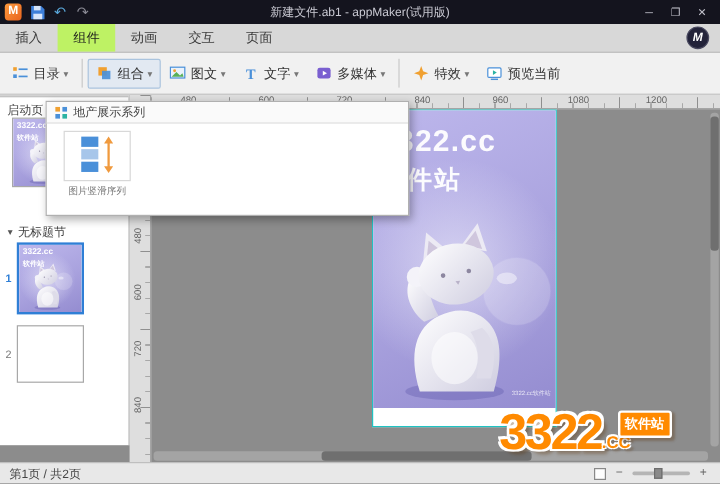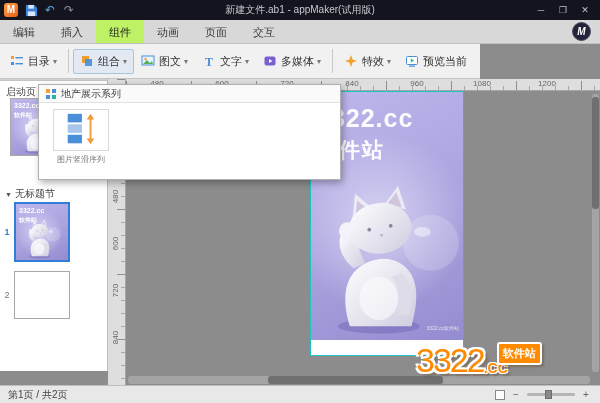--- a/index.html
+++ b/index.html
@@ -21,21 +21,21 @@
   
   #tabrow { position:absolute; left:0; top:20px; width:600px; height:24px;
     background:#d8d8d8; border-bottom:1px solid #c0c0c0; display:flex; z-index:19; }
   .tab { padding:0 13px; line-height:24px; font-size:11px; color:#3c3c3c; }
   .tab.active { background:#bef264; color:#1d1d1d; }
   .avatar { position:absolute; right:9px; top:2px; width:19px; height:19px; border-radius:50%;
     background:#23233a; border:1px solid #4a4a60; color:#fff; font-size:10px; font-style:italic;
     font-weight:bold; text-align:center; line-height:18px; }
 
   
-  #toolbar { position:absolute; left:0; top:44px; width:480px; height:35px;
+  #toolbar { position:absolute; left:0; top:44px; width:600px; height:35px;
     background:#f1f1f1; border-bottom:1px solid #c5c5c5; display:flex; align-items:center; padding:0 3px; z-index:18; }
   .tbtn { display:flex; align-items:center; padding:4px 6px; border:1px solid transparent; border-radius:2px; }
   .tbtn.pressed { background:#e2e9f2; border-color:#aac4de; }
   .ticon { width:14px; height:14px; margin-right:4px; }
   .ticon svg { width:14px; height:14px; display:block; }
   .tlabel { font-size:11px; color:#333; white-space:nowrap; }
   .caret { font-size:8px; color:#777; margin-left:3px; }
   .vsep { width:1px; height:24px; background:#c9c9c9; margin:0 4px; }
 
   
@@ -114,21 +114,21 @@
   .cp-title { font-size:10px; color:#444; }
   .cp-body { display:flex; padding:6px 8px 0 8px; }
   .cp-item { width:68px; margin-right:3px; text-align:center; }
   .cp-iconbox { width:56px; height:42px; margin:0 auto; border:1px solid #d8d8d8; background:#fff;
     display:flex; align-items:center; justify-content:center; }
   .cp-iconbox svg { width:38px; height:38px; }
   .cp-label { margin-top:3px; font-size:8px; color:#777; white-space:nowrap; overflow:hidden; }
 
   
   #site-watermark { position:absolute; left:416px; top:340px; z-index:50; display:flex; align-items:flex-end; }
-  .wm-num { font-size:34px; line-height:40px; font-weight:400; color:#ff8a00; letter-spacing:-2px;
+  .wm-num { font-size:42px; line-height:40px; font-weight:700; color:#ff8a00; letter-spacing:-2px;
     text-shadow:-2px -2px 0 #fff,2px -2px 0 #fff,-2px 2px 0 #fff,2px 2px 0 #fff,4px 4px 3px rgba(90,45,0,.35); }
   .wm-suffix { font-size:14px; line-height:24px; font-weight:900; color:#ff8a00;
     text-shadow:-1px -1px 0 #fff,1px -1px 0 #fff,-1px 1px 0 #fff,1px 1px 0 #fff,3px 3px 2px rgba(90,45,0,.35); }
   .wm-badge { position:absolute; right:-34px; top:2px; background:#ff8a00; color:#fff; font-size:11px;
     font-weight:bold; padding:2px 4px; border-radius:3px; border:2px solid #fff; white-space:nowrap;
     box-shadow:2px 2px 2px rgba(90,45,0,.3); }
 </style>
 </head>
 <body>
 
@@ -174,26 +174,25 @@
   <div class="tbico dim">↷</div>
   <div class="tb-title">新建文件.ab1 - appMaker(试用版)</div>
   <div class="tb-ctrl">
     <span class="wbtn">─</span>
     <span class="wbtn">❐</span>
     <span class="wbtn">✕</span>
   </div>
 </div>
 
 <div id="tabrow">
-  <div class="tab">编辑</div>
   <div class="tab">插入</div>
   <div class="tab active">组件</div>
   <div class="tab">动画</div>
+  <div class="tab">交互</div>
   <div class="tab">页面</div>
-  <div class="tab">交互</div>
   <div class="avatar"><span>M</span></div>
 </div>
 
 <div id="toolbar">
   <div class="tbtn">
     <span class="ticon">
       <svg viewBox="0 0 14 14">
           <rect x="1" y="2" width="3" height="3" fill="#f0a030"></rect>
           <rect x="5.5" y="3" width="7.5" height="1.4" fill="#4a90d9"></rect>
           <rect x="1" y="8" width="3" height="3" fill="#4a90d9"></rect>

